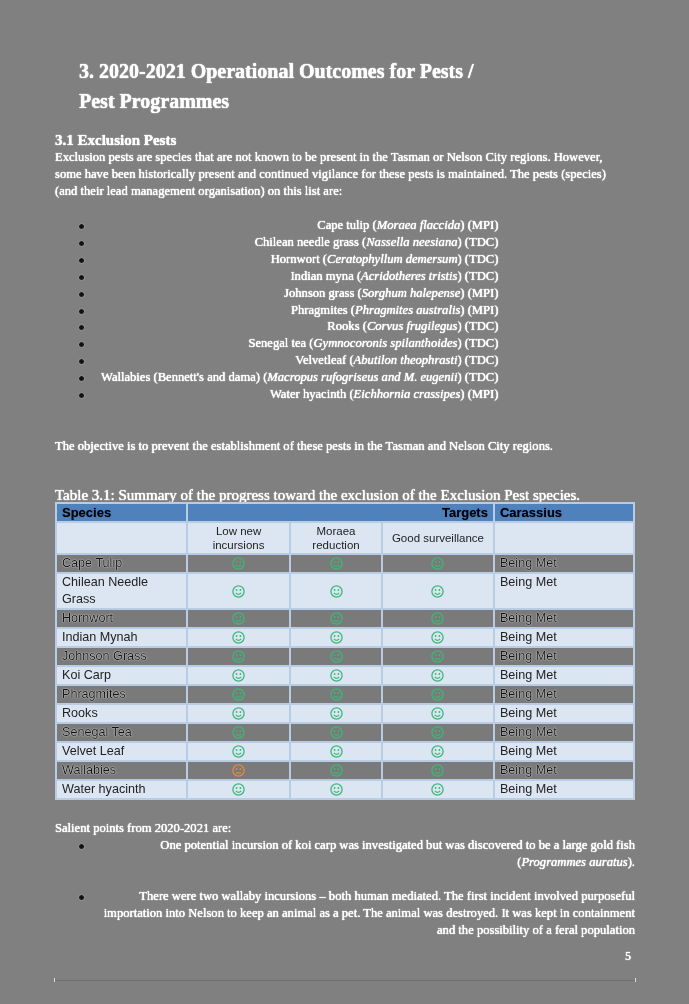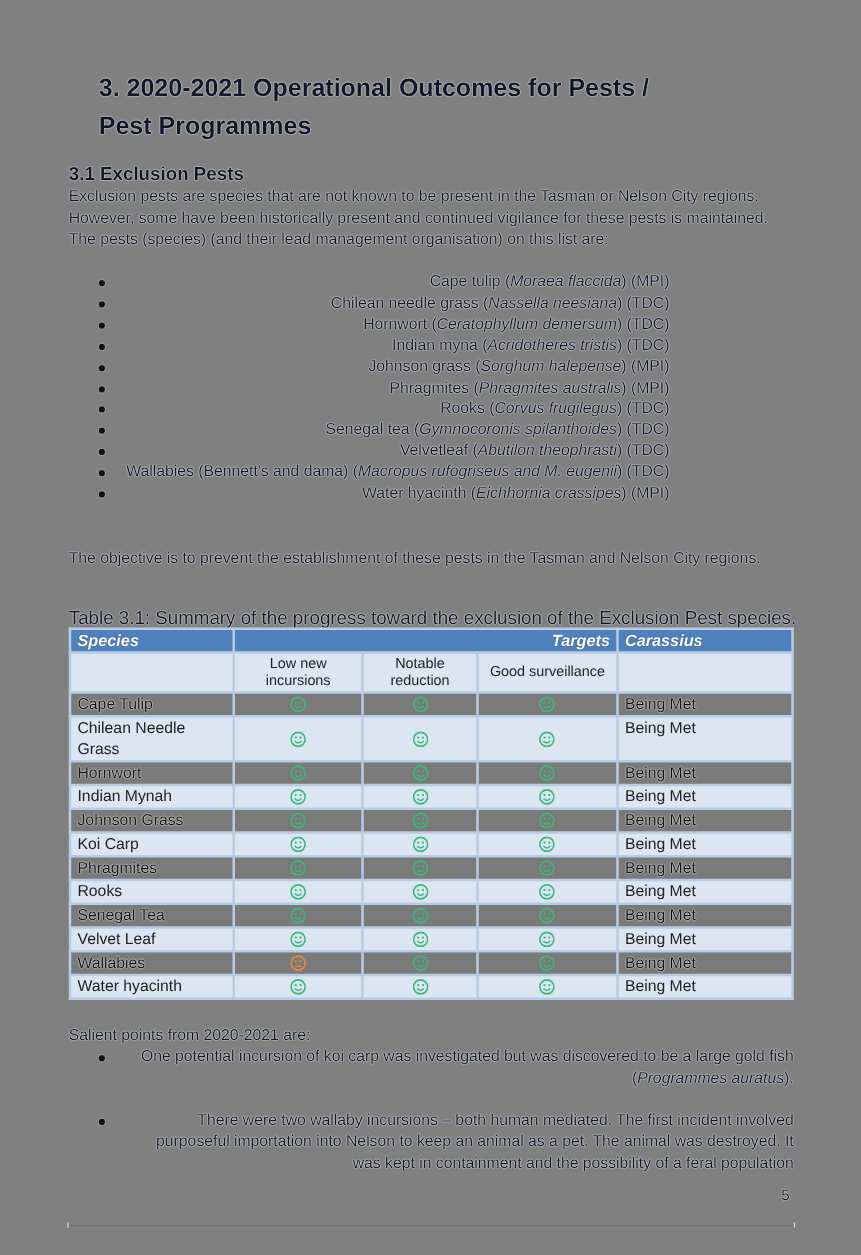--- a/index.html
+++ b/index.html
@@ -9,22 +9,23 @@
     body {
       width: 689px;
       height: 1004px;
       background: #808080;
       position: relative;
       overflow: hidden;
       font-family: "Liberation Sans", sans-serif;
       color: #000;
     }
     .halo {
-      color: #0f172a;
+      color: #ffffff;
       text-shadow: 0 0 1px #fff, 0 0 1px #fff;
+      font-family: Liberation Serif, serif;
     }
     .h1 {
       position: absolute;
       left: 79px;
       top: 56px;
       width: 560px;
       font-size: 20px;
       font-weight: bold;
       line-height: 30px;
       margin: 0;
@@ -89,28 +90,27 @@
       border-collapse: collapse;
       font-size: 12.6px;
     }
     table.pest-table td, table.pest-table th {
       border: 2px solid #b8cce4;
       padding: 0 5px;
       vertical-align: top;
     }
     tr.hdr th {
       background: #4f81bd;
-      color: #ffffff;
+      color: #000000;
       font-weight: bold;
       font-size: 13px;
       text-align: left;
       height: 17px;
       line-height: 17px;
       text-shadow: 0 0 1px #25456d;
-      font-style: italic;
     }
     tr.hdr th.center { text-align: right; }
     tr.subhdr td {
       background: #dce6f2;
       color: #222;
       text-align: center;
       font-size: 11.5px;
       line-height: 14px;
       height: 30px;
       vertical-align: middle;
@@ -212,21 +212,21 @@
   </colgroup>
   <thead>
     <tr class="hdr">
       <th>Species</th>
       <th colspan="3" class="center">Targets</th>
       <th>Carassius</th>
     </tr>
     <tr class="subhdr">
       <td></td>
       <td>Low new incursions</td>
-      <td>Notable reduction</td>
+      <td>Moraea reduction</td>
       <td>Good surveillance</td>
       <td></td>
     </tr>
   </thead>
   <tbody id="table-body">
       <tr class="row dark">
         <td class="name">Cape Tulip</td>
         <td class="icon-cell"><svg class="smiley" viewBox="0 0 13 13">
             <circle cx="6.5" cy="6.5" r="5.6" fill="none" stroke="#3cb878" stroke-width="1.3"></circle>
             <circle cx="4.6" cy="5" r="0.9" fill="#3cb878"></circle>

